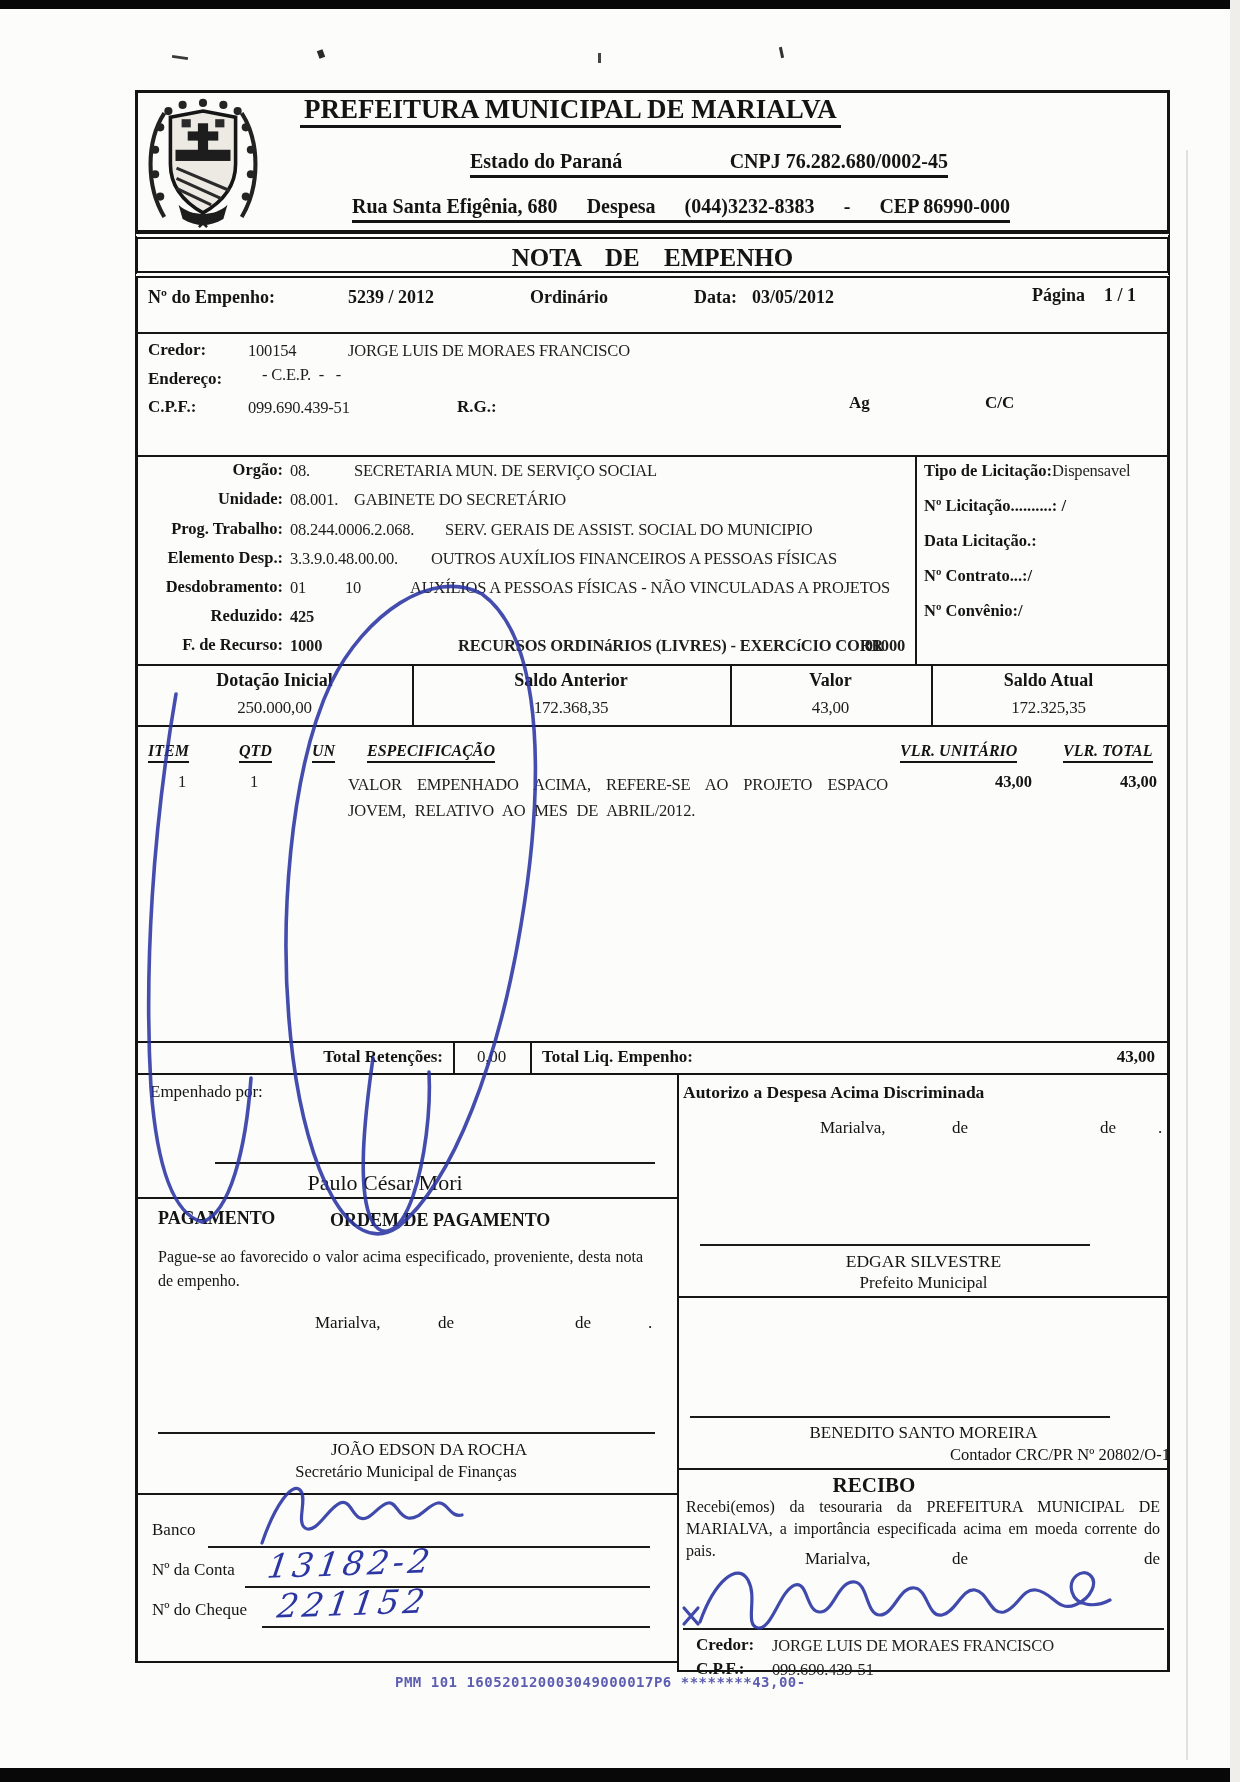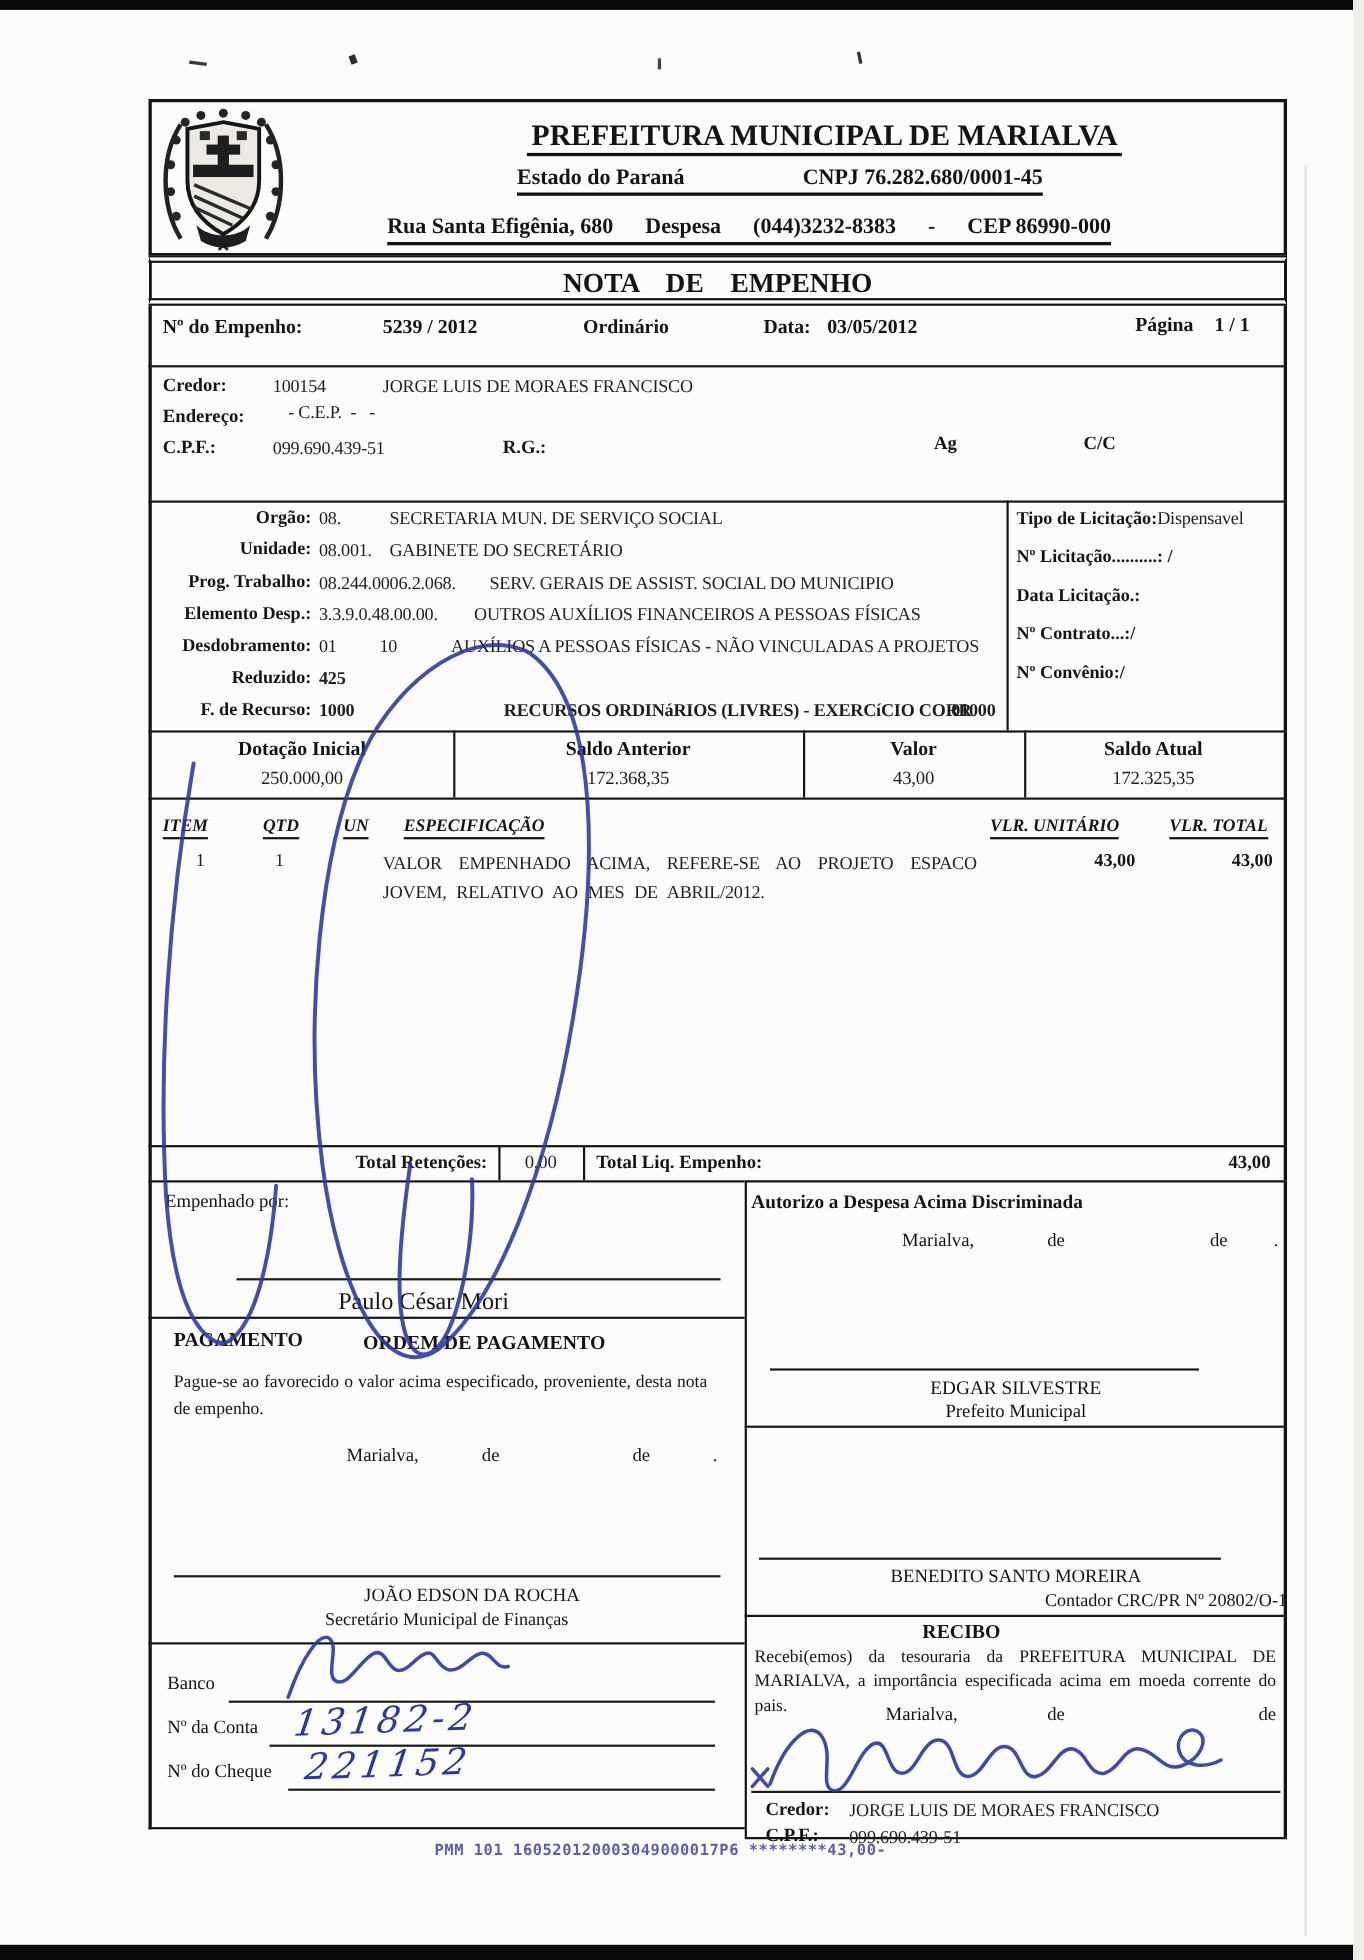--- a/index.html
+++ b/index.html
@@ -18,21 +18,21 @@
   #bar-bottom{left:0;top:1768px;width:1240px;height:14px;background:#080808;}
   #edge1{left:1186px;top:150px;width:2px;height:1610px;background:#e3e1dc;}
   #edge2{left:1230px;top:0;width:10px;height:1782px;background:#efeeea;}
   #mk1{left:172px;top:56px;width:16px;height:3px;background:#3a3a3a;transform:rotate(8deg);}
   #mk2{left:318px;top:50px;width:6px;height:8px;background:#2a2a2a;transform:rotate(-20deg);}
   #mk3{left:598px;top:53px;width:3px;height:10px;background:#444;}
   #mk4{left:780px;top:47px;width:3px;height:11px;background:#333;transform:rotate(-12deg);}
   
   #box-header{left:135px;top:90px;width:1035px;height:142px;border:3px solid #141414;border-bottom-width:2px;box-sizing:border-box;}
   #logo{left:148px;top:96px;width:110px;height:134px;}
-  #hdr-title{left:300px;top:108px;width:720px;text-align:right;font-size:27px;font-weight:bold;}
+  #hdr-title{left:300px;top:94px;width:720px;text-align:left;font-size:27px;font-weight:bold;}
   #hdr-title span{border-bottom:3px solid #141414;padding:0 4px 1px;}
   #hdr-row2{left:470px;top:150px;width:478px;display:flex;justify-content:space-between;
             border-bottom:3px solid #141414;padding-bottom:2px;font-size:20px;font-weight:bold;}
   #hdr-row3{left:352px;top:195px;width:658px;display:flex;justify-content:space-between;
             border-bottom:3px solid #141414;padding-bottom:2px;font-size:20px;font-weight:bold;}
   #bar-title{left:135px;top:232px;width:1035px;height:46px;box-sizing:border-box;
              border-left:3px solid #141414;border-right:3px solid #141414;
              border-top:7px double #141414;border-bottom:7px double #141414;
              text-align:center;font-size:25px;font-weight:bold;word-spacing:18px;padding-top:5px;}
   #box-main{left:135px;top:278px;width:1035px;height:763px;box-sizing:border-box;
@@ -133,21 +133,21 @@
   #autorizo{left:683px;top:1082px;font-size:17.5px;}
   #mau-c{left:820px;top:1118px;} #mau-d1{left:952px;top:1118px;} #mau-d2{left:1100px;top:1118px;} #mau-p{left:1158px;top:1118px;}
   #sig-edgar{left:700px;top:1244px;width:390px;}
   #edgar{left:677px;top:1251px;width:493px;text-align:center;font-size:17.5px;}
   #edgar-cargo{left:677px;top:1273px;width:493px;text-align:center;font-size:17px;}
   #hl-r1{left:677px;top:1296px;width:493px;}
   #sig-bene{left:690px;top:1416px;width:420px;}
   #benedito{left:677px;top:1423px;width:493px;text-align:center;font-size:17px;}
   #bene-cargo{left:677px;top:1445px;width:493px;text-align:right;font-size:16.5px;}
   #hl-r2{left:677px;top:1468px;width:493px;}
-  #recibo-title{left:677px;top:1473px;width:394px;text-align:center;font-size:18px;}
+  #recibo-title{left:677px;top:1473px;width:394px;text-align:center;font-size:21px;}
   #recibo-texto{left:686px;top:1496px;width:474px;font-size:16px;line-height:22px;text-align:justify;}
   #mre-c{left:805px;top:1549px;} #mre-d1{left:952px;top:1549px;} #mre-d2{left:1144px;top:1549px;}
   #sig-cred{left:683px;top:1628px;width:481px;}
   #rcred-label{left:696px;top:1635px;font-size:17px;}
   #rcred-val{left:772px;top:1636px;font-size:16.5px;}
   #rcpf-label{left:696px;top:1659px;font-size:17px;}
   #rcpf-val{left:772px;top:1660px;font-size:16.5px;}
   
   #dotmatrix{left:395px;top:1674px;font-family:"DejaVu Sans Mono",monospace;font-size:14px;
              font-weight:bold;color:#4c4caa;opacity:.9;letter-spacing:0.5px;}
@@ -193,21 +193,21 @@
       <rect x="66" y="22" width="9" height="8" fill="#2a2a2a"></rect>
     <path d="M30,106 C42,118 66,118 78,106 L74,120 C60,128 48,128 34,120 Z" fill="#1d1d1d"></path>
     <path d="M50,120 L58,128 M58,120 L50,128" stroke="#1d1d1d" stroke-width="2.5"></path>
   </svg>
 </div>
 <div class="abs" id="hdr-title">
   <span>PREFEITURA MUNICIPAL DE MARIALVA</span>
 </div>
 <div class="abs" id="hdr-row2">
   <span>Estado do Paraná</span>
-  <span>CNPJ 76.282.680/0001-45</span>
+  <span>CNPJ 76.282.680/0002-45</span>
 </div>
 <div class="abs" id="hdr-row3">
   <span>Rua Santa Efigênia, 680</span>
   <span>Despesa</span>
   <span>(044)3232-8383</span>
   <span>-</span>
   <span>CEP 86990-000</span>
 </div>
 <div class="abs" id="bar-title">
   <span>NOTA DE EMPENHO</span>

